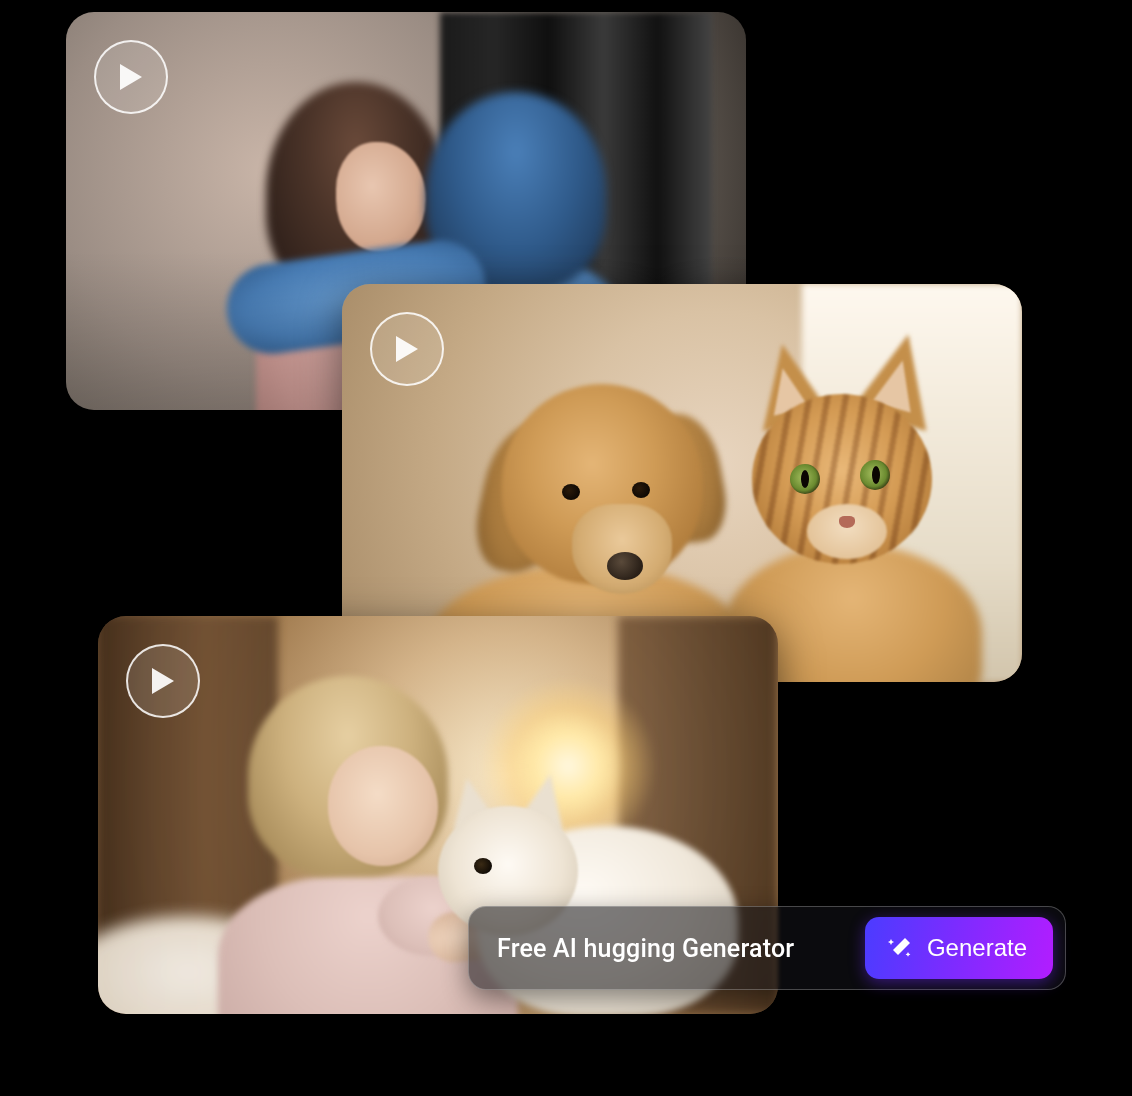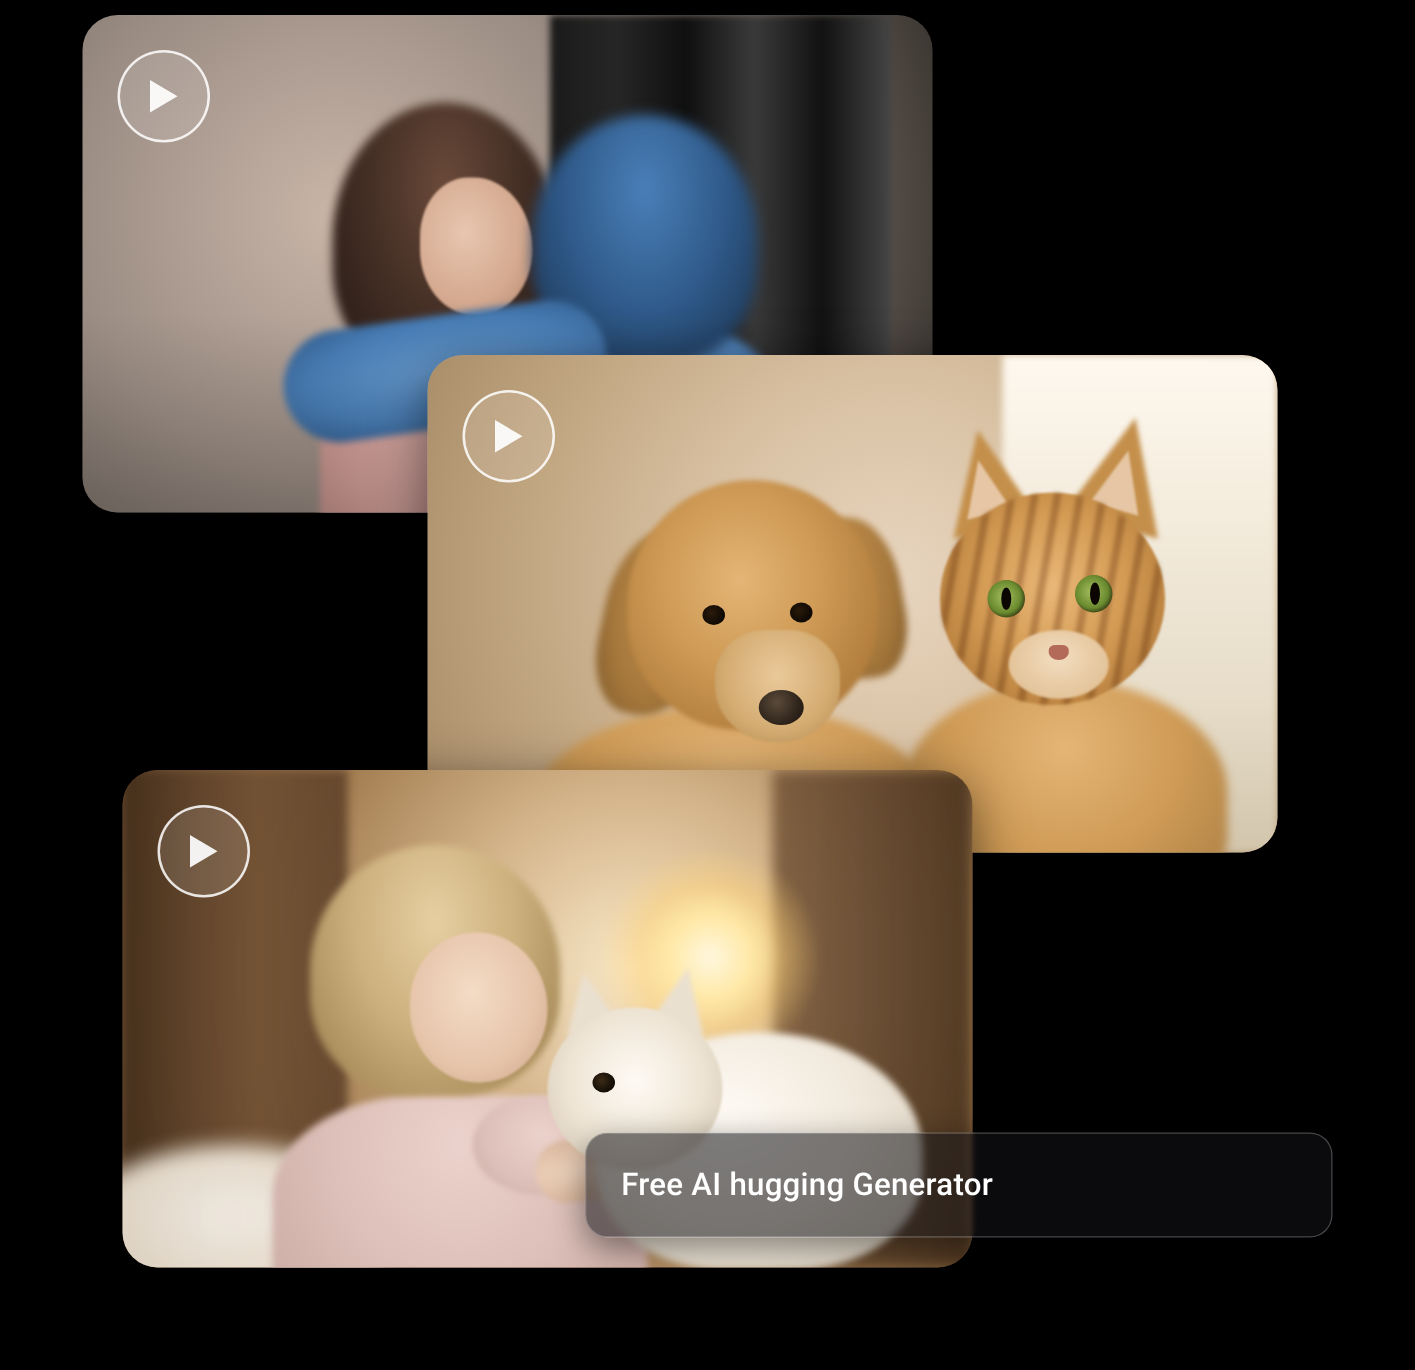--- a/index.html
+++ b/index.html
@@ -477,13 +477,23 @@
     <span>
       <svg width="28" height="30" viewBox="0 0 28 30">
           <path d="M3 2 L25 15 L3 28 Z" fill="rgba(255,255,255,0.92)"></path>
         </svg>
     </span>
   </div>
 </div>
 
 <div class="overlay-bar">
   <div class="label">Free AI hugging Generator</div>
+  <button class="generate-btn">
+    <span>
+      <svg width="26" height="26" viewBox="0 0 26 26" fill="none">
+        <path d="M18 3 L6 15 L11 20 L23 8 Z" fill="#ffffff"></path>
+        <path d="M4 4 L5 6 L7 7 L5 8 L4 10 L3 8 L1 7 L3 6 Z" fill="#ffffff"></path>
+        <path d="M21 17 L21.8 18.6 L23.4 19.4 L21.8 20.2 L21 21.8 L20.2 20.2 L18.6 19.4 L20.2 18.6 Z" fill="#ffffff"></path>
+      </svg>
+    </span>
+    <span>Generate</span>
+  </button>
 </div>
 
 </body></html>

